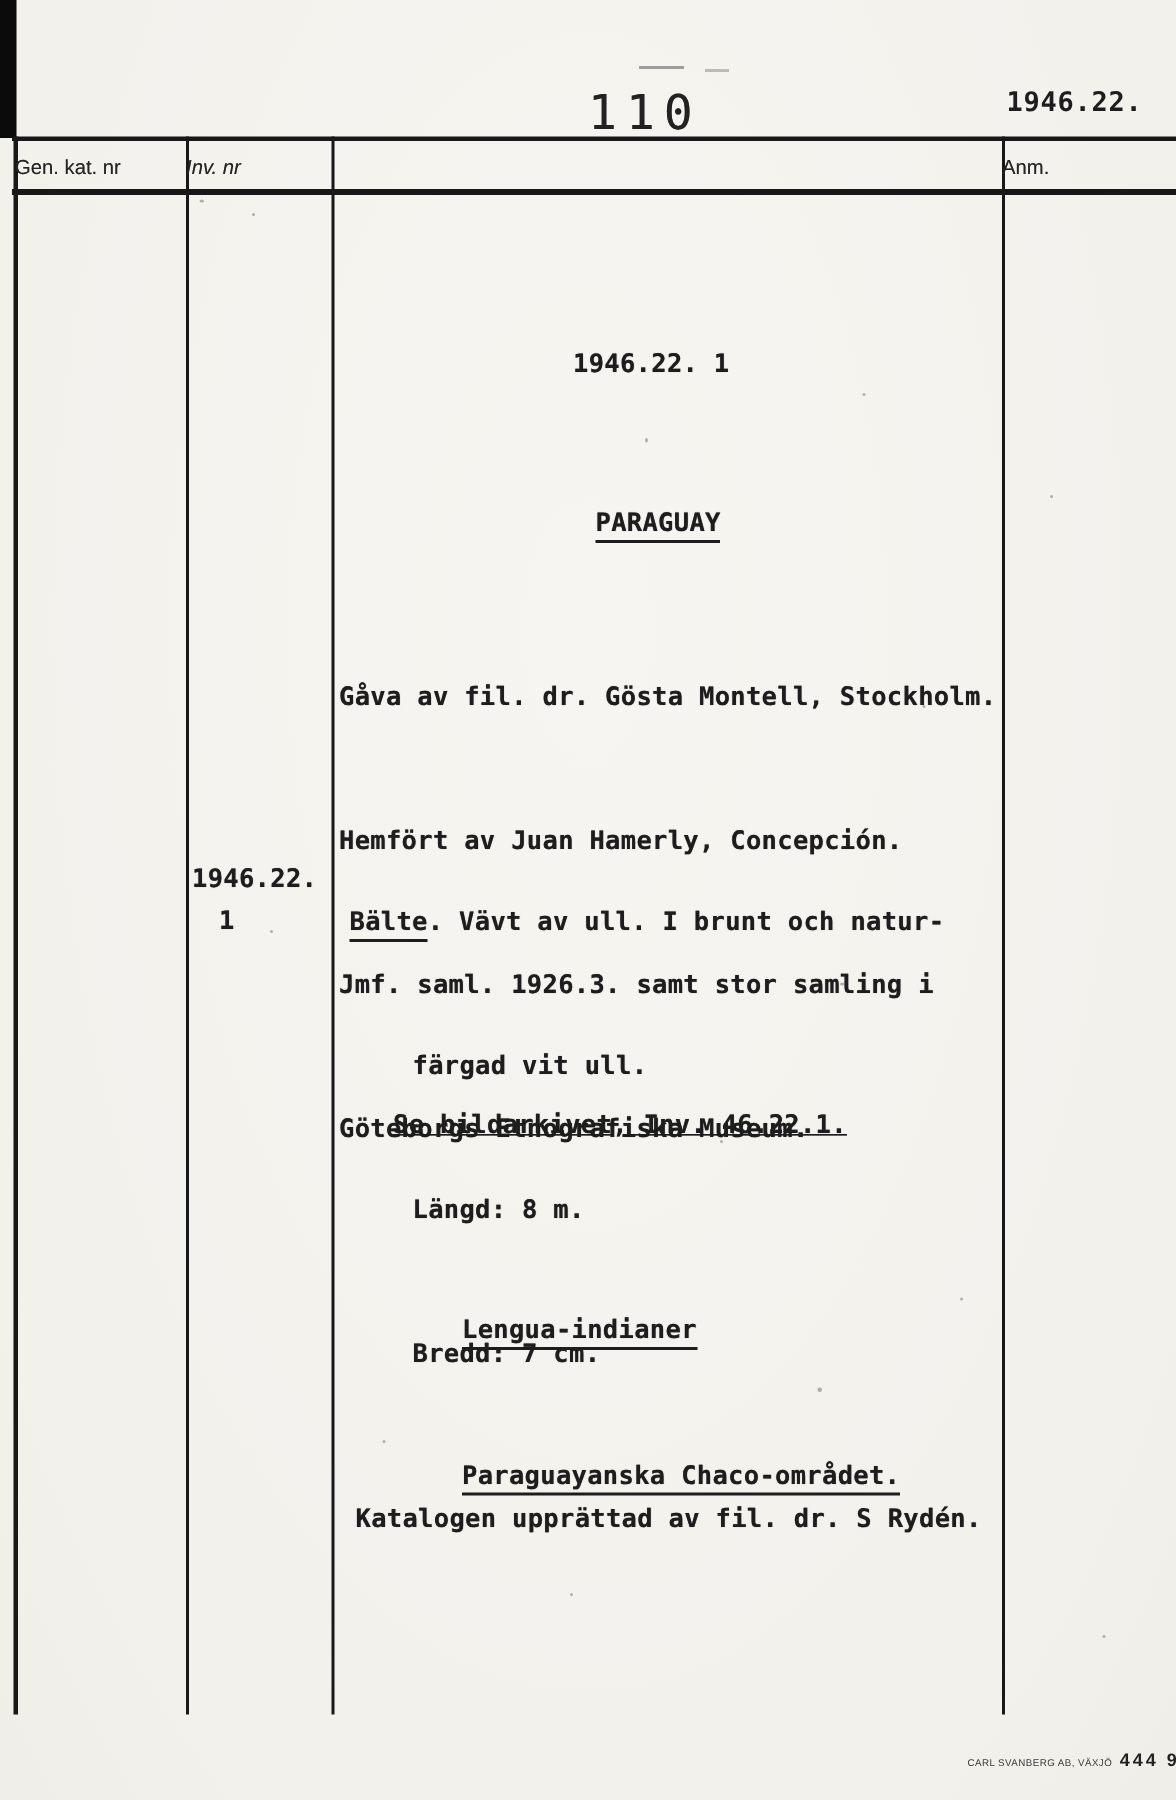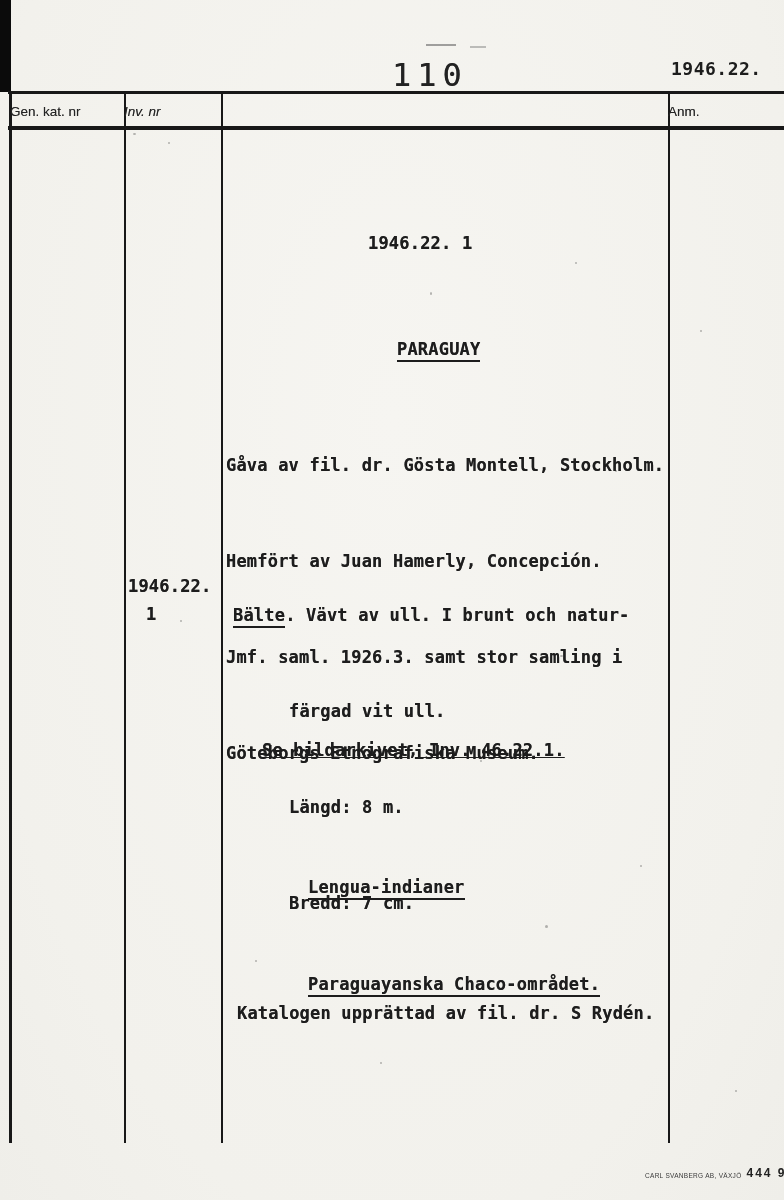--- a/index.html
+++ b/index.html
@@ -66,36 +66,36 @@
   <div class="hline" style="left:8px;top:126px;width:776px;height:3.5px;"></div>
   <div class="vline" style="left:9px;top:91px;width:3px;height:1052px;"></div>
   <div class="vline" style="left:124px;top:91px;height:1052px;"></div>
   <div class="vline" style="left:221px;top:91px;height:1052px;"></div>
   <div class="vline" style="left:668px;top:91px;height:1052px;"></div>
 
   <div class="formlabel" style="left:10px;top:104px;width:114px;">Gen. kat. nr</div>
   <div class="formlabel" style="left:124px;top:104px;width:97px;font-style:italic;">Inv. nr</div>
   <div class="formlabel" style="left:668px;top:104px;width:112px;">Anm.</div>
 
-  <div class="typed" style="left:368px;top:227px;">1946.22. 1</div>
+  <div class="typed" style="left:382px;top:227px;">1946.22. 1</div>
 
   <div class="typed" style="left:397px;top:333px;"><span class="u">PARAGUAY</span></div>
 
   <div class="typed lines" style="left:226px;top:385px;">
     <div>Gåva av fil. dr. Gösta Montell, Stockholm.</div>
     <div>Hemfört av Juan Hamerly, Concepción.</div>
     <div>Jmf. saml. 1926.3. samt stor samling i</div>
     <div>Göteborgs Etnografiska Museum.</div>
   </div>
 
   <div class="typed" style="left:128px;top:570px;">1946.22.</div>
   <div class="typed" style="left:146px;top:598px;">1</div>
 
   <div class="typed" style="left:233px;top:599px;"><span class="u">Bälte</span><span>. Vävt av ull. I brunt och natur-</span></div>
-  <div class="typed lines" style="left:289px;top:631px;">
+  <div class="typed lines" style="left:275px;top:631px;">
     <div>färgad vit ull.</div>
     <div>Längd: 8 m.</div>
     <div>Bredd: 7 cm.</div>
   </div>
 
   <div class="typed" style="left:262px;top:734px;text-decoration:underline;">Se bildarkivet, Inv. 46.22.1.</div>
 
   <div class="typed" style="left:237px;top:997px;">Katalogen upprättad av fil. dr. S Rydén.</div>
 
   <div class="typed glines" style="left:308px;top:807px;">

